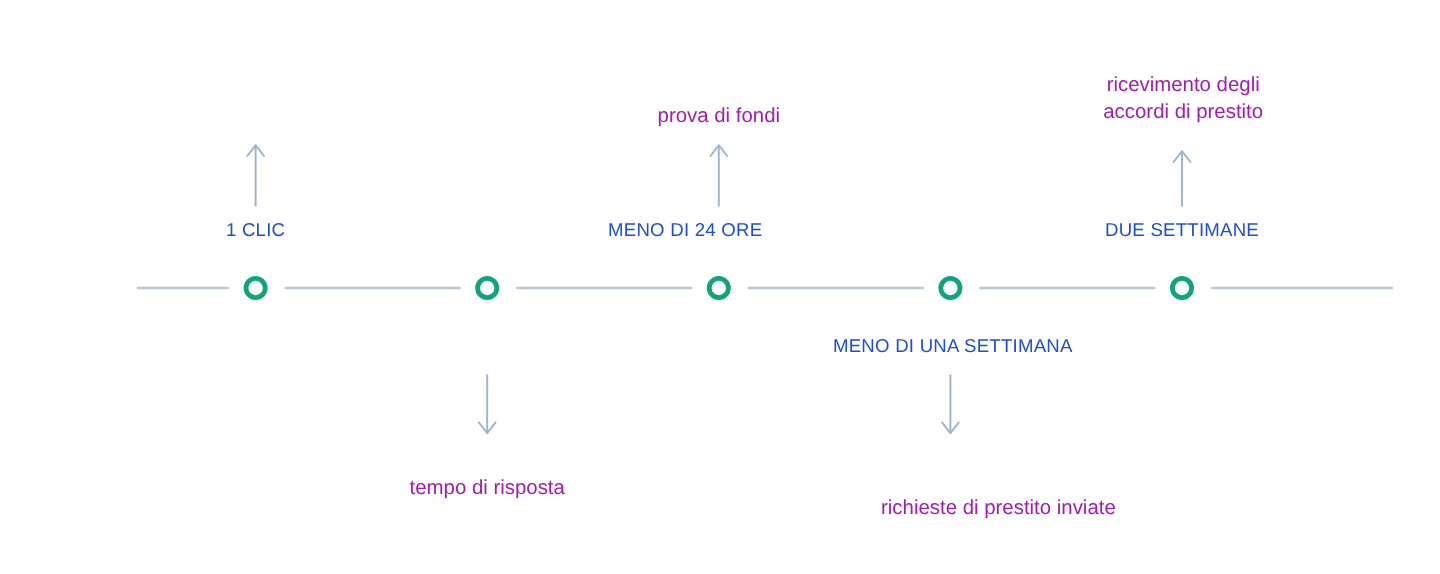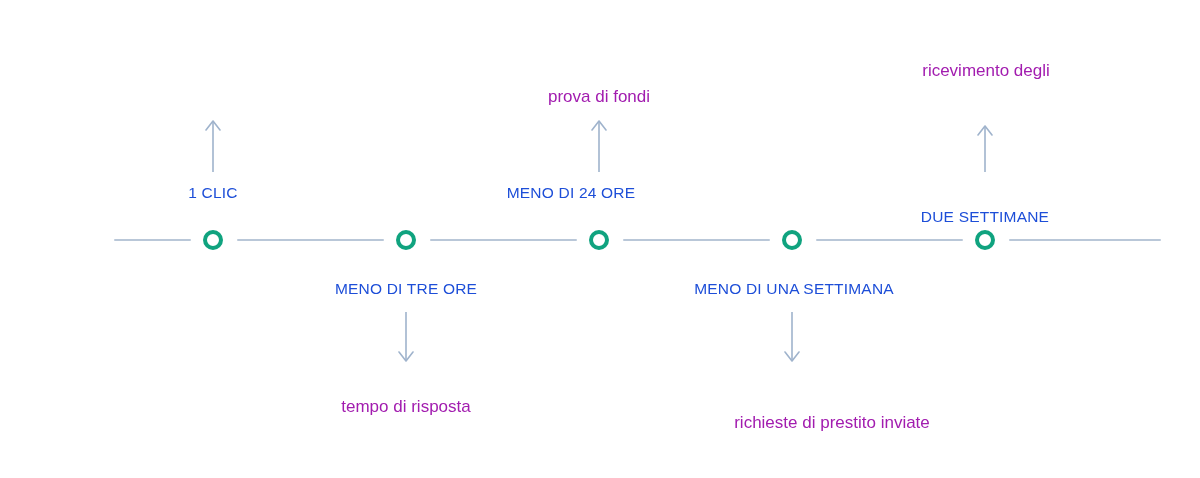--- a/index.html
+++ b/index.html
@@ -103,33 +103,33 @@
       </g>
       <g>
         <line x1="792" y1="312" x2="792" y2="360" stroke="#9fb3cc" stroke-width="1.6"></line>
         <polyline points="785,352 792,361 799,352" stroke="#9fb3cc" stroke-width="1.6" fill="none" stroke-linecap="round" stroke-linejoin="round"></polyline>
       </g>
     </g>
   </svg>
 
   <div class="caption" style="left:213px; top:184px;">1 CLIC</div>
 
-  <div class="caption" style="left:406px; top:280px;">MENO DI TRE ORE</div>
   <div class="description" style="left:406px; top:373px;margin-top:23px;">
     <span class="line">tempo di risposta</span>
   </div>
 
   <div class="description" style="left:599px; top:86px;">
     <span class="line">prova di fondi</span>
   </div>
   <div class="caption" style="left:571px; top:184px;">MENO DI 24 ORE</div>
 
   <div class="caption" style="left:794px; top:280px;">MENO DI UNA SETTIMANA</div>
   <div class="description" style="left:832px; top:373px;margin-top:39px;">
     <span class="line">richieste di prestito inviate</span>
   </div>
 
   <div class="description" style="left:986px; top:60px;">
     <span class="line">ricevimento degli</span>
+    <span class="line">accordi di prestito</span>
   </div>
-  <div class="caption" style="left:985px; top:184px;margin-top:24px;">DUE SETTIMANE</div>
+  <div class="caption" style="left:985px; top:184px;">DUE SETTIMANE</div>
 
 </div>
 
 </body></html>

